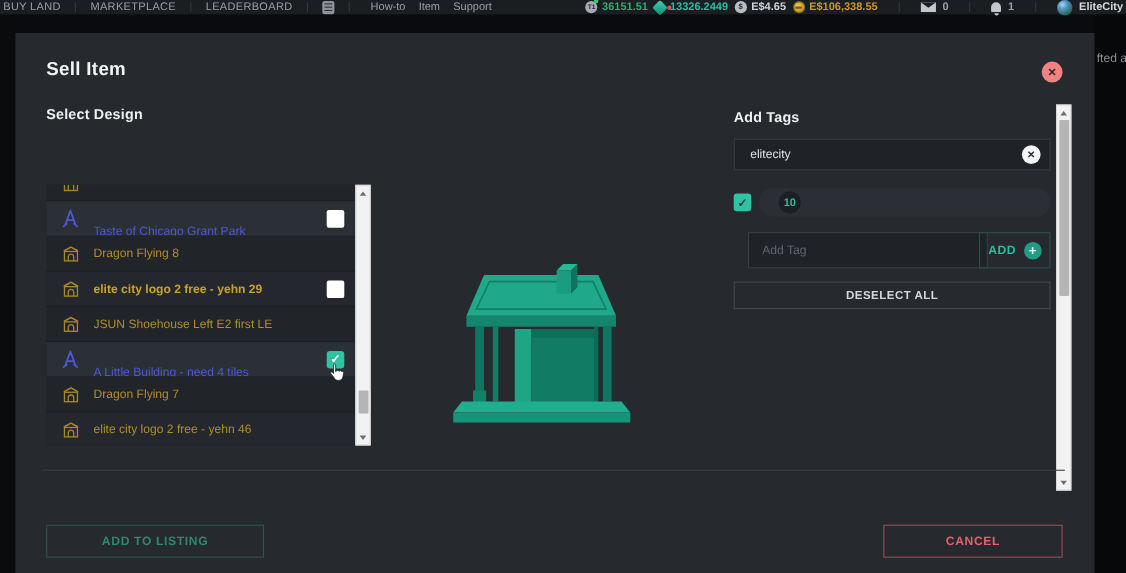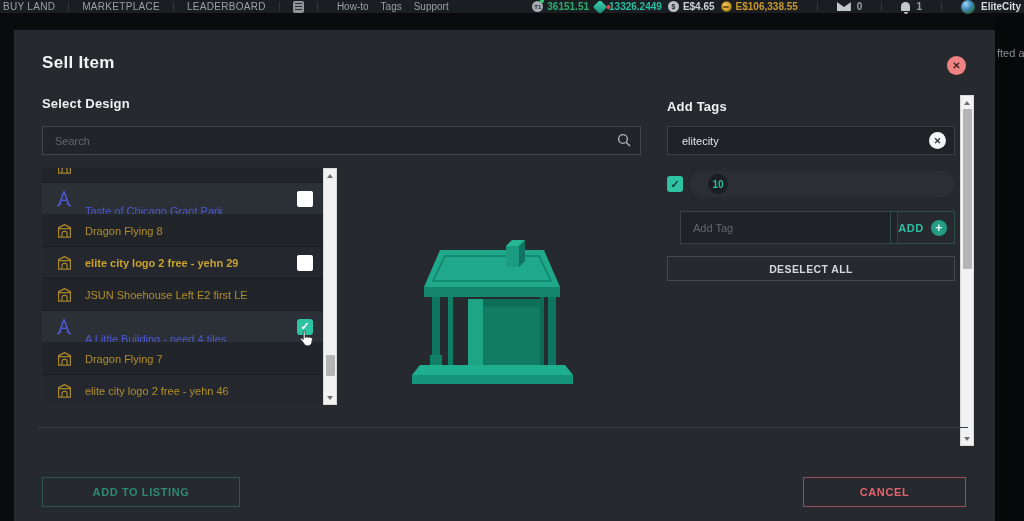--- a/index.html
+++ b/index.html
@@ -139,21 +139,21 @@
 <div class="topbar">
   <span class="tnav">BUY LAND</span>
   <span class="tsep"></span>
   <span class="tnav">MARKETPLACE</span>
   <span class="tsep"></span>
   <span class="tnav">LEADERBOARD</span>
   <span class="tsep"></span>
   <span class="feedicon"></span>
   <span class="tsep"></span>
   <span class="tlink">How-to</span>
-  <span class="tlink">Tags</span>
+  <span class="tlink">Item</span>
   <span class="tlink">Support</span>
 
   <span class="tright">
     <span class="cur">
       <span class="coin coin-t1">T1<span class="notif"></span></span>
       <span class="v-green">36151.51</span>
     </span>
     <span class="cur">
       <span class="gem">
           <span class="notif"></span>
@@ -185,27 +185,20 @@
 <div class="right-strip">
   <span class="frag">fted a j</span>
 </div>
 
 <div class="modal">
   <div class="modal-title">Sell Item</div>
   <div class="close-btn"></div>
 
   <div class="sec-heading h-design">Select Design</div>
 
-  <div class="search-wrap">
-    <input class="inputbox" type="text" placeholder="Search" style="">
-    <svg class="search-icon" viewBox="0 0 14 14">
-      <circle cx="6" cy="6" r="4.4" fill="none" stroke="#aeb4bb" stroke-width="1.4"></circle>
-      <line x1="9.4" y1="9.4" x2="13" y2="13" stroke="#aeb4bb" stroke-width="1.4"></line>
-    </svg>
-  </div>
 
   <div class="design-list">
       <div class="row building cb-none partial">
     <span class="row-icon">
       <svg class="building-icon" width="17" height="16" viewBox="0 0 17 16" style="color:#a8862a">
         <path d="M2 5.2 L8.5 1.6 L15 5.2" fill="none" stroke="currentColor" stroke-width="1.4" stroke-linejoin="round"></path>
         <rect x="2.6" y="5.6" width="11.8" height="8.6" fill="none" stroke="currentColor" stroke-width="1.2"></rect>
         <path d="M6 14 V10.6 a2.5 2.5 0 0 1 5 0 V14" fill="none" stroke="currentColor" stroke-width="1.2"></path>
       </svg>
 

